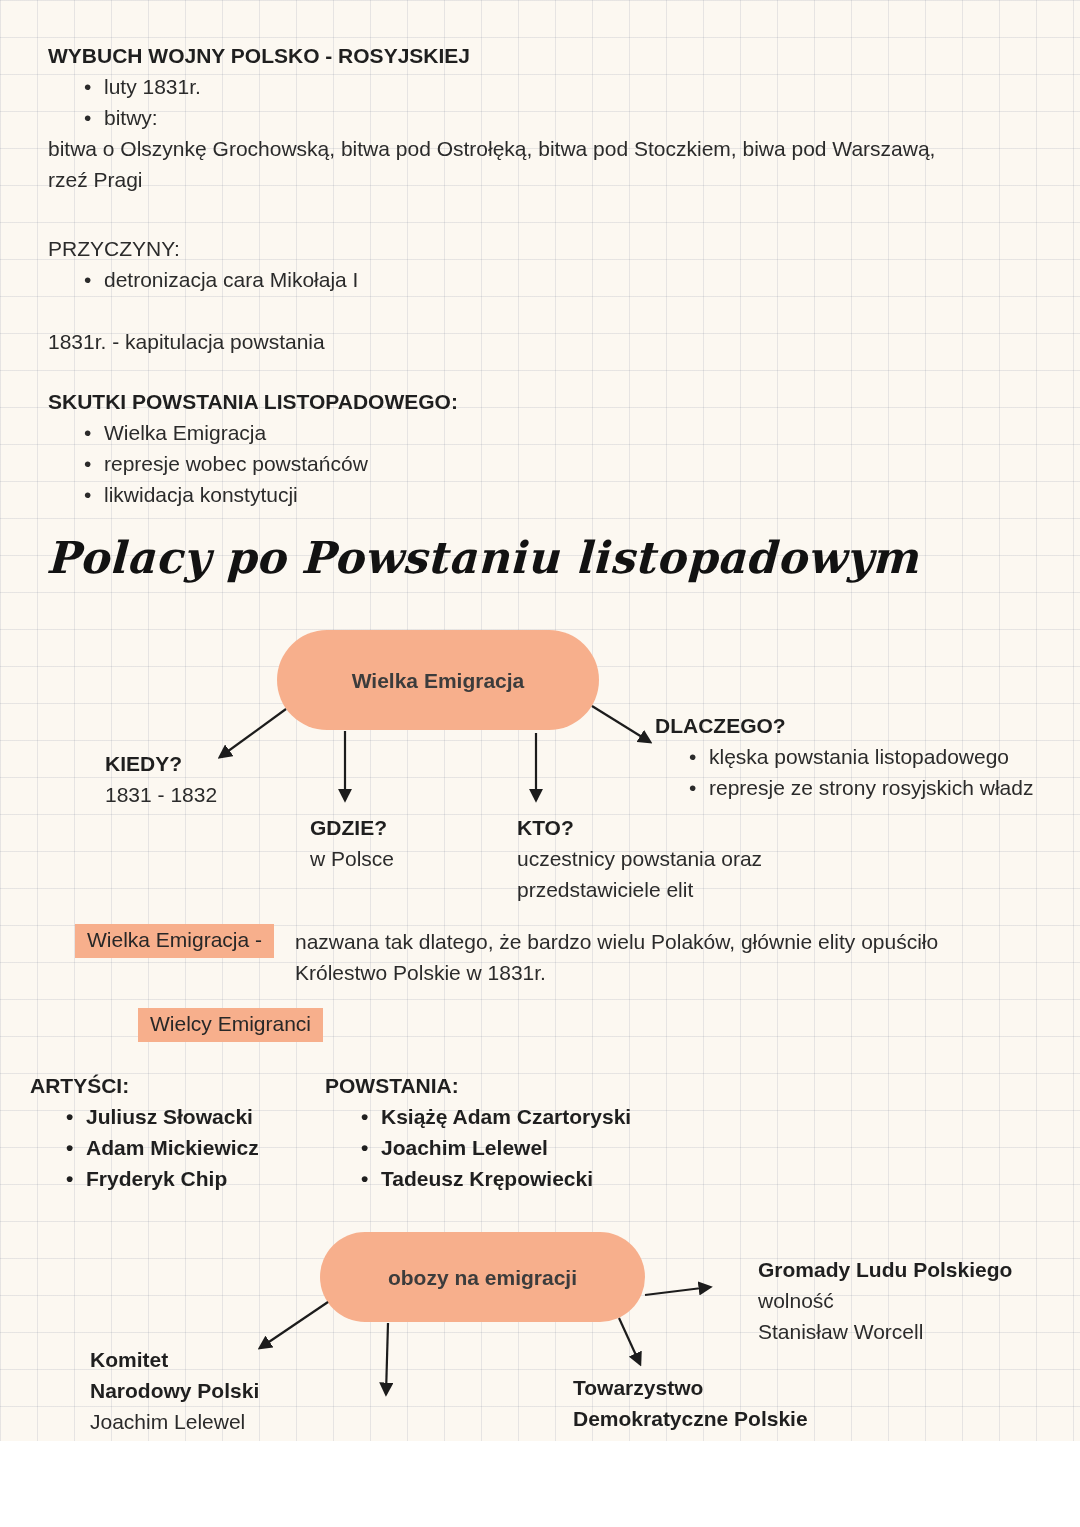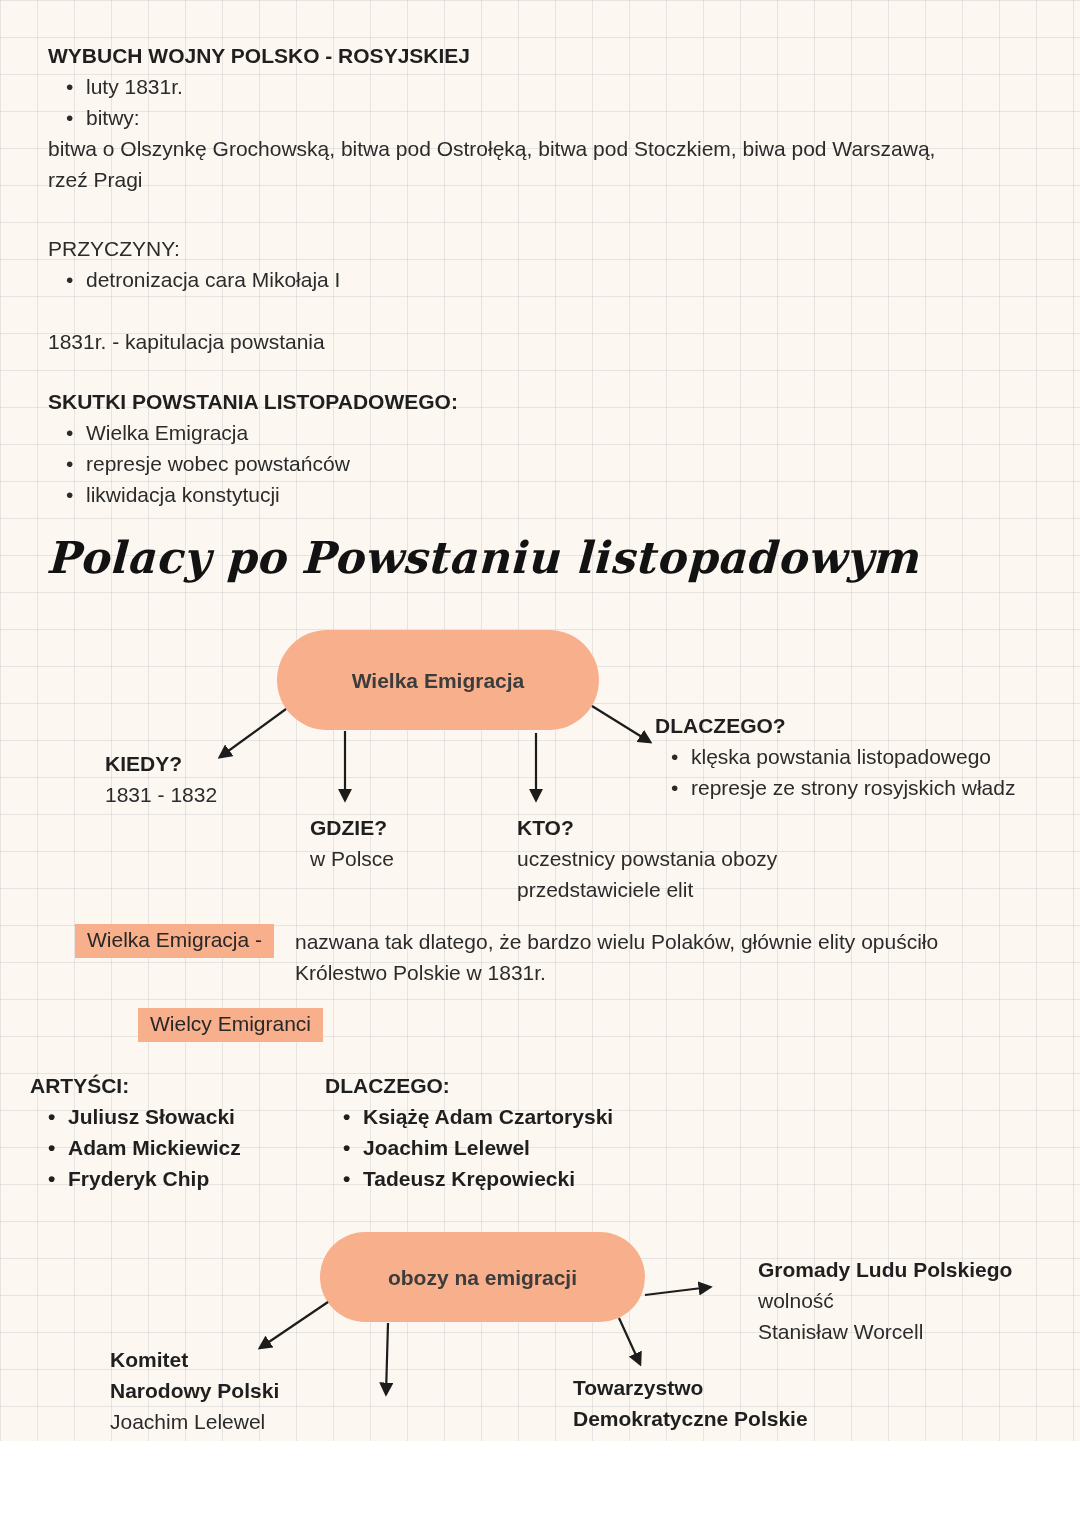--- a/index.html
+++ b/index.html
@@ -12,21 +12,21 @@
       linear-gradient(to bottom, rgba(130,140,160,0.18) 1px, transparent 1px);
     background-size:37px 37px;
     color:#2b2b2b;
     font-size:21px;
     line-height:31px;
   }
   .abs { position:absolute; }
   .bold { font-weight:bold; color:#1f1f1f; }
   .nowrap { white-space:nowrap; }
   .blist { list-style:none; margin:0; padding:0 0 0 18px; }
-  .blist li { position:relative; padding-left:20px; line-height:31px; white-space:nowrap; }
+  .blist li { position:relative; padding-left:20px; line-height:31px; white-space:nowrap;margin-left:18px; }
   .blist li::before { content:"•"; position:absolute; left:0; top:0; }
   .blist.boldlist li { font-weight:bold; color:#1f1f1f; }
   .script {
     font-family:"DejaVu Serif", serif; font-style:italic; font-weight:bold;
     font-size:44px; line-height:60px; color:#121212; letter-spacing:0.5px;
     transform:skewX(-4deg); transform-origin:left bottom; white-space:nowrap;
   }
   .bubble {
     position:absolute; background:#f7af8c; border-radius:60px;
     display:flex; align-items:center; justify-content:center;
@@ -102,21 +102,21 @@
     <div class="val">1831 - 1832</div>
   </div>
 
   <div class="abs mapblock" style="left:310px; top:812px;">
     <div class="lbl">GDZIE?</div>
     <div class="val">w Polsce</div>
   </div>
 
   <div class="abs mapblock" style="left:500px; top:812px;margin-left:17px;">
     <div class="lbl">KTO?</div>
-    <div class="val">uczestnicy powstania obozy</div>
+    <div class="val">uczestnicy powstania oraz</div>
     <div class="val">przedstawiciele elit</div>
   </div>
 
   <div class="abs" style="left:75px; top:924px;">
     <span class="hl">Wielka Emigracja -</span>
   </div>
 
   <div class="abs mapblock" style="left:655px; top:710px;">
     <div class="lbl">DLACZEGO?</div>
     <ul class="blist" style="padding-left:16px;">
@@ -136,33 +136,33 @@
   <section class="abs" style="left:30px; top:1070px;">
     <div class="bold nowrap">ARTYŚCI:</div>
     <ul class="blist boldlist">
       <li>Juliusz Słowacki</li>
       <li>Adam Mickiewicz</li>
       <li>Fryderyk Chip</li>
     </ul>
   </section>
 
   <section class="abs" style="left:325px; top:1070px;">
-    <div class="bold nowrap">DLACZEGO:</div>
+    <div class="bold nowrap">POWSTANIA:</div>
     <ul class="blist boldlist">
       <li>Książę Adam Czartoryski</li>
       <li>Joachim Lelewel</li>
       <li>Tadeusz Krępowiecki</li>
     </ul>
   </section>
 
   <div class="bubble" style="left:320px; top:1232px; width:325px; height:90px;">
     <span>obozy na emigracji</span>
   </div>
 
-  <div class="abs mapblock" style="left:90px; top:1344px;margin-left:20px;">
+  <div class="abs mapblock" style="left:90px; top:1344px;">
     <div class="lbl">Komitet</div>
     <div class="lbl">Narodowy Polski</div>
     <div class="val">Joachim Lelewel</div>
   </div>
 
 
   <div class="abs mapblock" style="left:573px; top:1372px;">
     <div class="lbl">Towarzystwo</div>
     <div class="lbl">Demokratyczne Polskie</div>
     <div class="val">równość</div>

